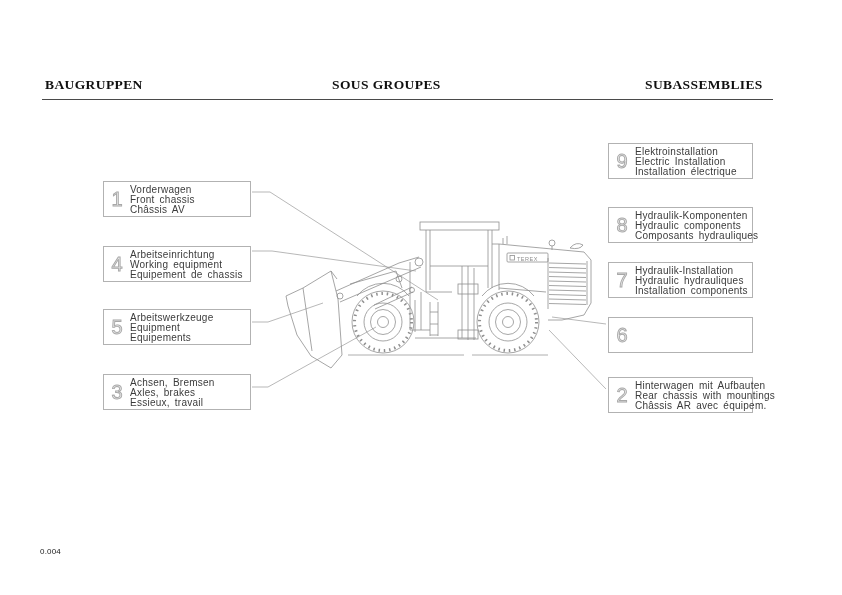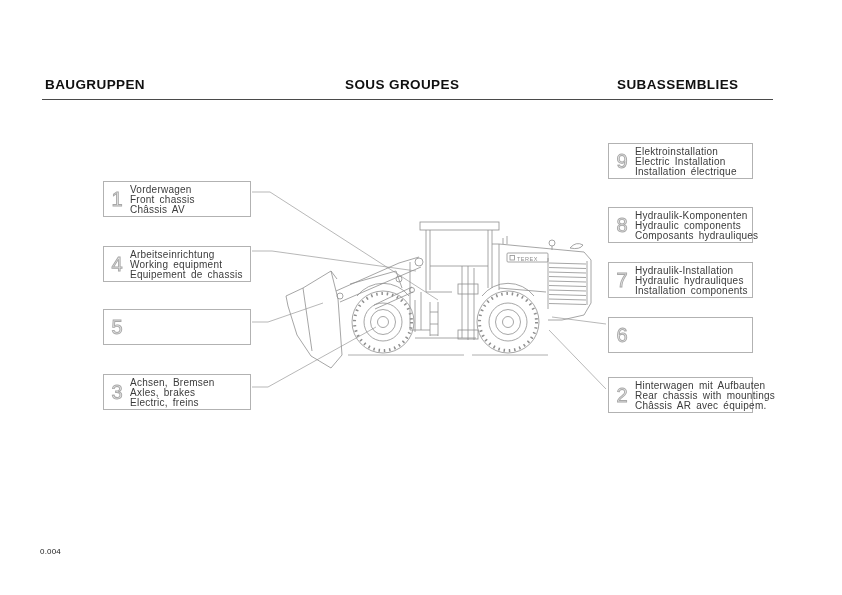--- a/index.html
+++ b/index.html
@@ -3,21 +3,21 @@
 <meta charset="utf-8">
 <style>
   html,body { margin:0; padding:0; background:#e9e9e9; }
   .page {
     position:relative; width:842px; height:595px; background:#ffffff;
     font-family:"Liberation Sans", sans-serif; overflow:hidden;
     margin:0 auto;
   }
   .hdr {
     position:absolute; top:77px; font-size:13.5px; font-weight:bold;
-    color:#101010; letter-spacing:0.4px; white-space:nowrap;
+    color:#101010; letter-spacing:0.4px; white-space:nowrap;font-family:Liberation Serif, serif;
   }
   .hdr-rule {
     position:absolute; top:99px; left:42px; width:731px; height:0;
     border-top:1.4px solid #4a4a4a;
   }
   .lbox {
     position:absolute; width:148px; height:36px;
     border:1px solid #b2b2b2; background:#fff;
     display:flex; align-items:stretch; box-sizing:border-box;
   }
@@ -36,22 +36,22 @@
     letter-spacing:0.2px;
   }
   svg.overlay { position:absolute; left:0; top:0; }
 </style>
 </head>
 <body>
 
 <div class="page">
 
   <div class="hdr" style="left:45px">BAUGRUPPEN</div>
-  <div class="hdr" style="left:345px">SOUS GROUPES</div>
-  <div class="hdr" style="left:617px">SUBASSEMBLIES</div>
+  <div class="hdr" style="left:332px">SOUS GROUPES</div>
+  <div class="hdr" style="left:645px">SUBASSEMBLIES</div>
   <div class="hdr-rule"></div>
 
   <svg class="overlay" width="842" height="595" viewBox="0 0 842 595">
 
     <g stroke="#9a9a9a" stroke-width="0.7" fill="none">
       <path d="M252,192 L270,192 L438,300"></path>
       <path d="M252,251 L272,251 L416,271"></path>
       <path d="M252,322 L268,322 L323,303"></path>
       <path d="M252,387 L268,387 L376,327"></path>
       <path d="M606,324 L552,317"></path>
@@ -185,27 +185,32 @@
   <div class="lbox" style="left:103px; top:246px">
     <span class="num">4</span>
     <span class="txt">
       <span>Arbeitseinrichtung</span><br>
       <span>Working equipment</span><br>
       <span>Equipement de chassis</span>
     </span>
   </div>
   <div class="lbox" style="left:103px; top:309px">
     <span class="num">5</span>
+    <span class="txt">
+      <span>Arbeitswerkzeuge</span><br>
+      <span>Equipment</span><br>
+      <span>Equipements</span>
+    </span>
   </div>
   <div class="lbox" style="left:103px; top:374px">
     <span class="num">3</span>
     <span class="txt">
       <span>Achsen, Bremsen</span><br>
       <span>Axles, brakes</span><br>
-      <span>Electric, freins</span>
+      <span>Essieux, travail</span>
     </span>
   </div>
 
   <div class="lbox rt" style="left:608px; top:143px">
     <span class="num">9</span>
     <span class="txt">
       <span>Elektroinstallation</span><br>
       <span>Electric Installation</span><br>
       <span>Installation électrique</span>
     </span>

